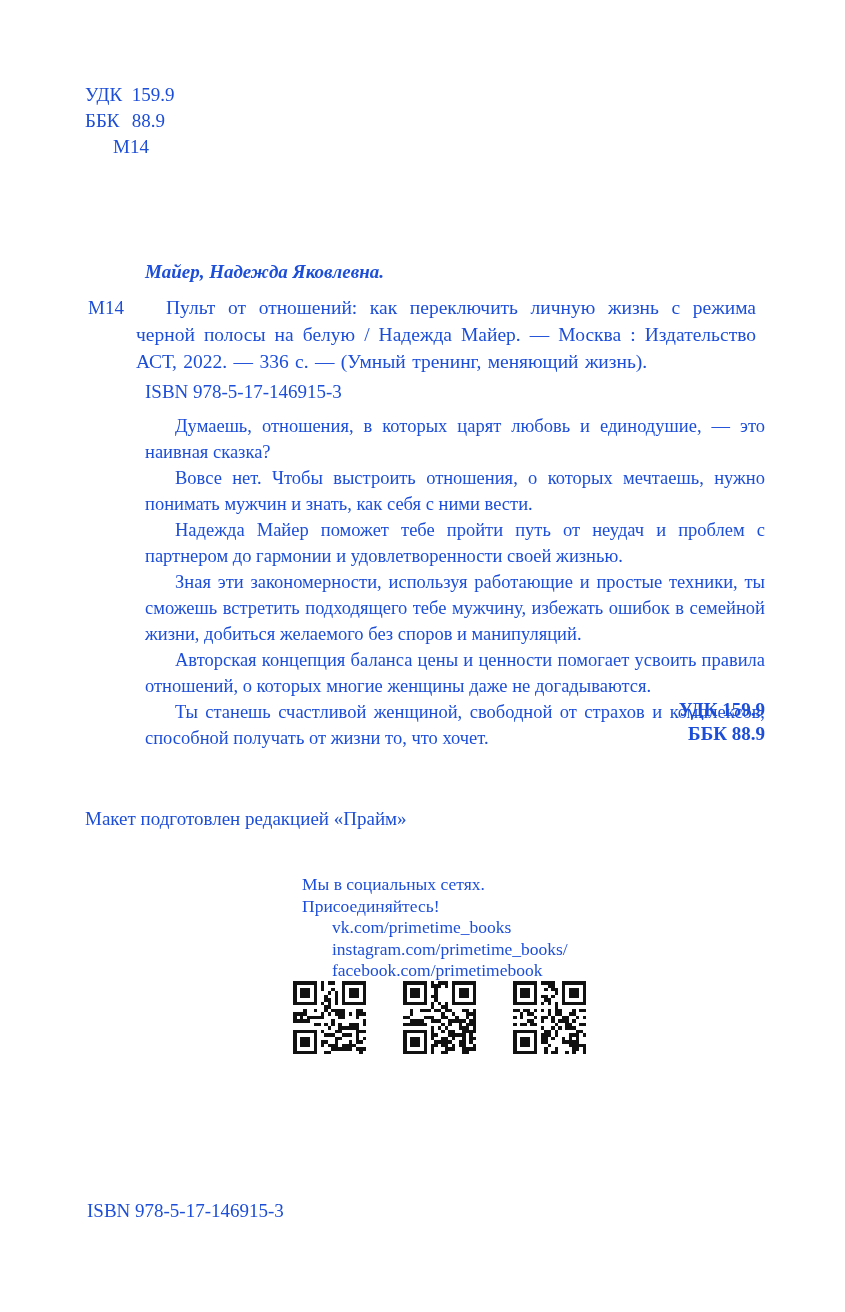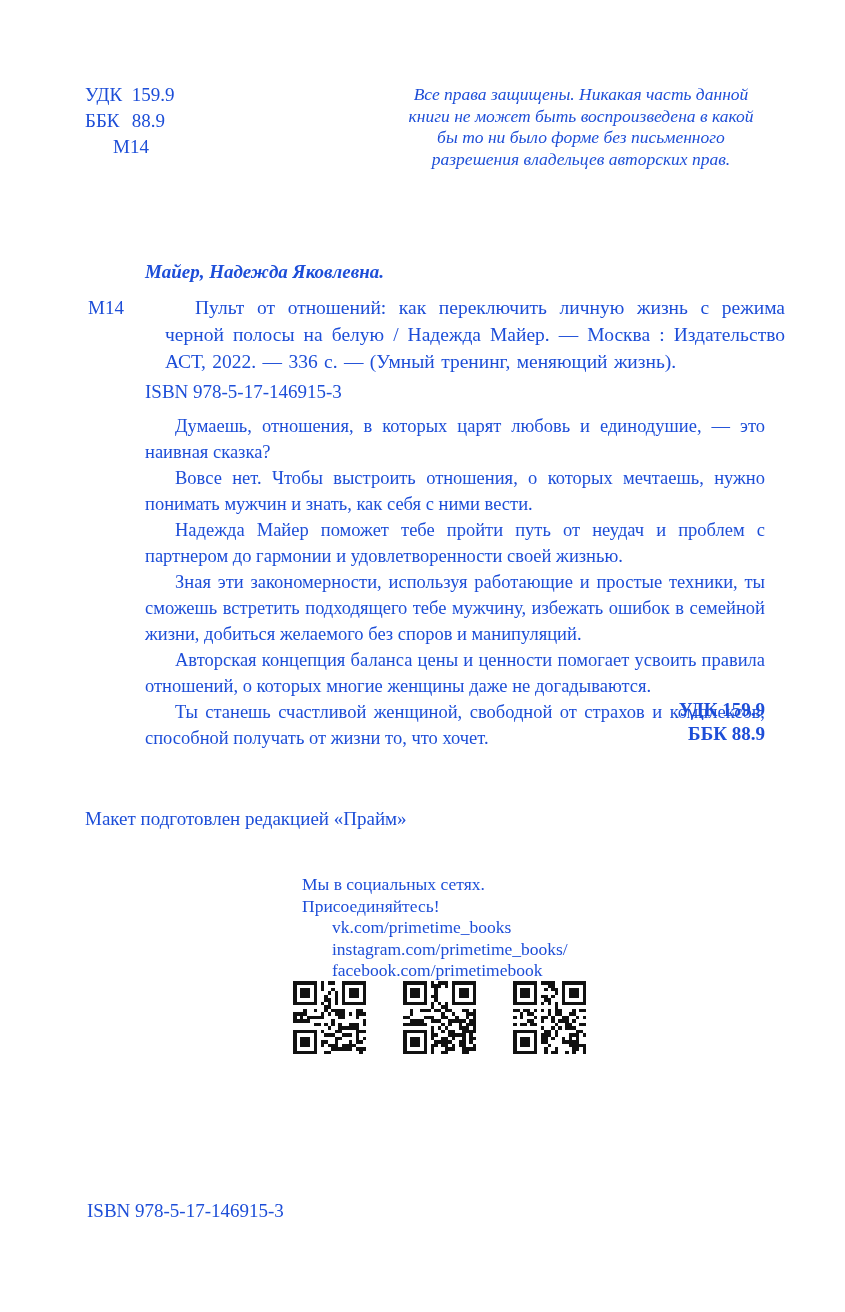--- a/index.html
+++ b/index.html
@@ -18,21 +18,21 @@
   .codes-top .lbl{display:inline-block;min-width:42px;}
   .codes-top .m-indent{margin-left:28px;}
   
   .rights{position:absolute;left:395px;top:84px;width:372px;text-align:center;
           font-style:italic;font-size:17.5px;line-height:21.5px;}
   
   .author{position:absolute;left:145px;top:261px;font-weight:bold;font-size:19px;font-style:italic;}
   
   .catalog{position:absolute;left:85px;top:294px;width:680px;}
   .catalog .mcode{position:absolute;left:3px;top:3px;font-size:19px;}
-  .catalog .entry{margin-left:80px;width:620px;text-align:justify;
+  .catalog .entry{margin-left:51px;width:620px;text-align:justify;
                   font-size:19.5px;line-height:27px;text-indent:30px;word-spacing:1.5px;}
   .isbn-top{position:absolute;left:145px;top:381px;font-size:19px;}
   
   .annotation{position:absolute;left:145px;top:413px;width:620px;
               font-size:18.5px;line-height:26px;text-align:justify;}
   .annotation p{margin:0;text-indent:30px;}
   
   .udk-bottom{position:absolute;left:465px;top:698px;width:300px;text-align:right;
               font-weight:bold;font-size:19px;line-height:23.5px;}
   
@@ -58,26 +58,20 @@
       <span class="lbl">УДК</span>
       <span>159.9</span>
     </div>
     <div class="row">
       <span class="lbl">ББК</span>
       <span>88.9</span>
     </div>
     <div class="row m-indent">М14</div>
   </div>
 
-  <div class="rights">
-    <div>Все права защищены. Никакая часть данной</div>
-    <div>книги не может быть воспроизведена в какой</div>
-    <div>бы то ни было форме без письменного</div>
-    <div>разрешения владельцев авторских прав.</div>
-  </div>
 
   <div class="author">Майер, Надежда Яковлевна.</div>
 
   <div class="catalog">
     <div class="mcode">М14</div>
     <div class="entry">Пульт от отношений: как переключить личную жизнь с режима черной полосы на белую / Надежда Майер. — Москва : Издательство АСТ, 2022.  — 336 с.  — (Умный тренинг, меняющий жизнь).</div>
   </div>
 
   <div class="isbn-top">ISBN 978-5-17-146915-3</div>
 

